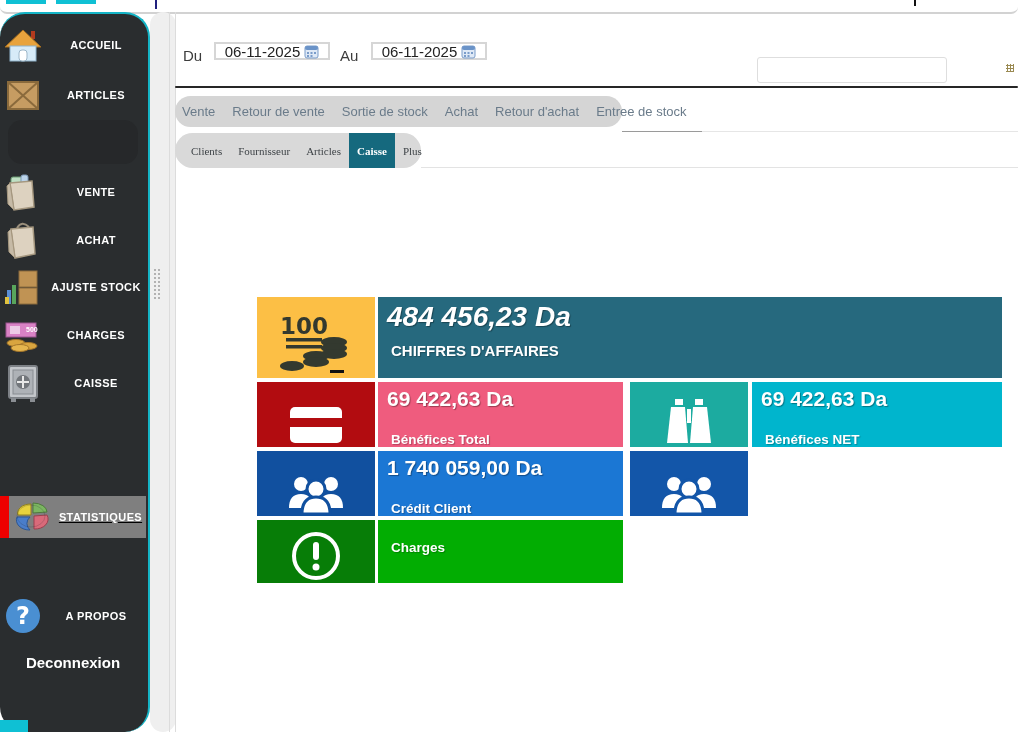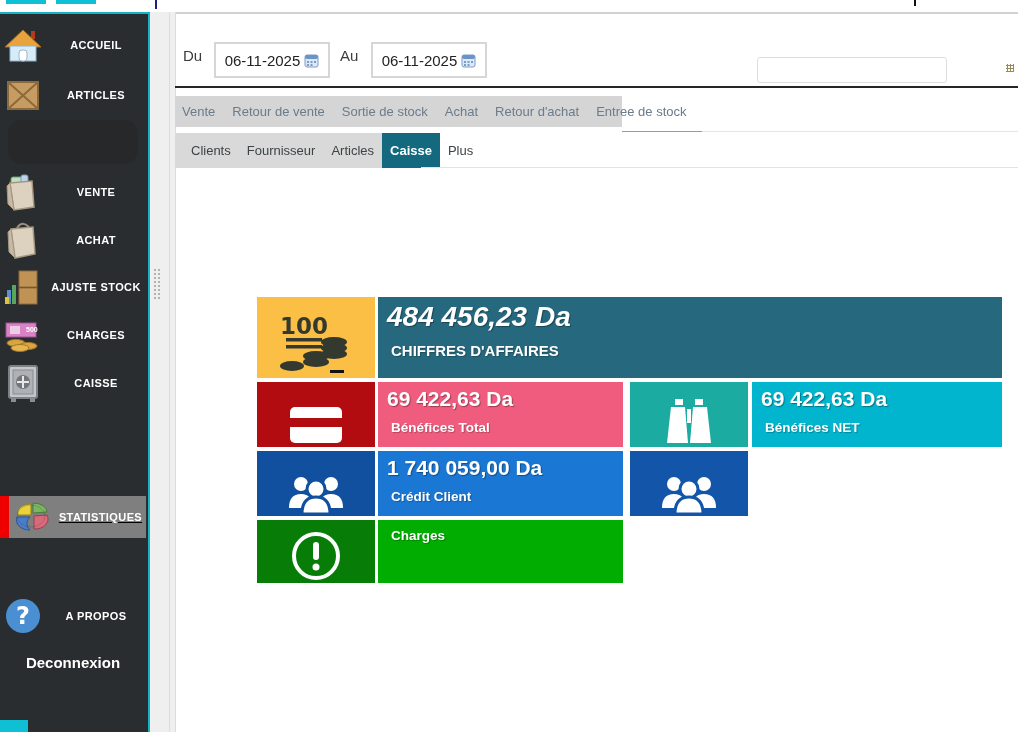--- a/index.html
+++ b/index.html
@@ -1,18 +1,18 @@
 <!DOCTYPE html>
 <html><head>
 <meta charset="utf-8">
 <style>
   html,body{margin:0;padding:0;background:#fff;}
   #screen{position:relative;width:1018px;height:732px;overflow:hidden;
           font-family:"Liberation Sans","DejaVu Sans",sans-serif;background:#fff;}
-  .abs{position:absolute;}
+  .abs{position:absolute;border-radius:25px;}
 
   
   #topstrip{left:0;top:0;width:1018px;height:12px;background:#fff;border-bottom:2px solid #d2d2d2;}
   .tabstub{position:absolute;top:0;height:4px;width:40px;background:#0fc0d4;}
   .tick{position:absolute;top:0;width:2px;background:#20207e;}
 
   
   #sidebar{left:0;top:12px;width:150px;height:720px;background:#2a2d2f;
            border-top:2px solid #14b4c6;border-right:2px solid #14b4c6;box-sizing:border-box;}
   .side-item{position:absolute;left:0;width:146px;height:46px;display:flex;align-items:center;cursor:pointer;}
@@ -26,48 +26,48 @@
 
   
   #gutter{left:150px;top:12px;width:26px;height:720px;background:#efefef;}
   .vline{position:absolute;top:12px;height:720px;width:1px;background:#dcdcdc;}
   #grip{left:153px;top:268px;width:8px;height:32px;
         background-image:radial-gradient(circle,#b2b2b2 1px,transparent 1.2px);
         background-size:4px 4px;}
 
   
   .flabel{position:absolute;font-size:15px;color:#3c3c3c;}
-  .datebox{position:absolute;width:116px;height:36px;background:#fff;border:2px solid #d6d6d6;
+  .datebox{position:absolute;width:116px;height:18px;background:#fff;border:2px solid #d6d6d6;
            box-sizing:border-box;display:flex;align-items:center;justify-content:center;gap:4px;
            font-size:15px;color:#222;cursor:text;}
   .combo{position:absolute;left:757px;top:57px;width:190px;height:26px;background:#fff;
          border:1px solid #dedede;border-radius:3px;box-sizing:border-box;cursor:pointer;}
   .mini-grip{position:absolute;left:1006px;top:64px;width:8px;height:8px;
         background-image:radial-gradient(circle,#9a8a52 1px,transparent 1.2px);background-size:3px 3px;}
   #hr-dark{left:175px;top:86px;width:843px;height:2px;background:#262626;}
 
   
   #strip1{left:175px;top:96px;width:447px;height:31px;background:#d5d5d5;
           display:flex;align-items:center;padding-left:7px;box-sizing:border-box;gap:17px;}
   #strip1 .tab1{font-size:13px;color:#6a7b8a;white-space:nowrap;cursor:pointer;}
   #strip2{left:175px;top:133px;width:246px;height:35px;background:#d9d9d9;
           display:flex;align-items:stretch;padding-left:8px;box-sizing:border-box;}
-  .tab2{font-size:13px;color:#3e4347;display:flex;align-items:center;padding:4px 8px;cursor:pointer;white-space:nowrap;}
+  .tab2{font-size:11px;color:#3e4347;display:flex;align-items:center;padding:4px 8px;cursor:pointer;white-space:nowrap;font-family:Liberation Serif, serif;}
   .tab2.active{background:#15697e;color:#fff;font-weight:bold;}
   .hline{position:absolute;height:1px;}
 
   
   .tile-icon{position:absolute;display:flex;align-items:flex-end;justify-content:center;cursor:pointer;}
   .tile{position:absolute;color:#fff;cursor:pointer;}
   .t-value{font-weight:bold;text-shadow:1px 1px 1px rgba(0,0,0,.35);padding:3px 0 0 9px;white-space:nowrap;}
   .t-label{font-weight:bold;padding-left:13px;text-shadow:1px 1px 1px rgba(0,0,0,.25);}
   .big .t-value{font-size:28px;line-height:34px;font-style:italic;}
   .big .t-label{font-size:15px;margin-top:8px;}
   .small .t-value{font-size:21px;line-height:27px;}
-  .small .t-label{font-size:13.5px;margin-top:8px;}
+  .small .t-label{font-size:13.5px;margin-top:20px;}
 </style>
 </head>
 <body>
 
 <div id="screen">
 
   <div class="abs" id="topstrip">
     <div class="tabstub" style="left:6px"></div>
     <div class="tabstub" style="left:56px"></div>
     <div class="tick" style="left:155px;height:9px"></div>

